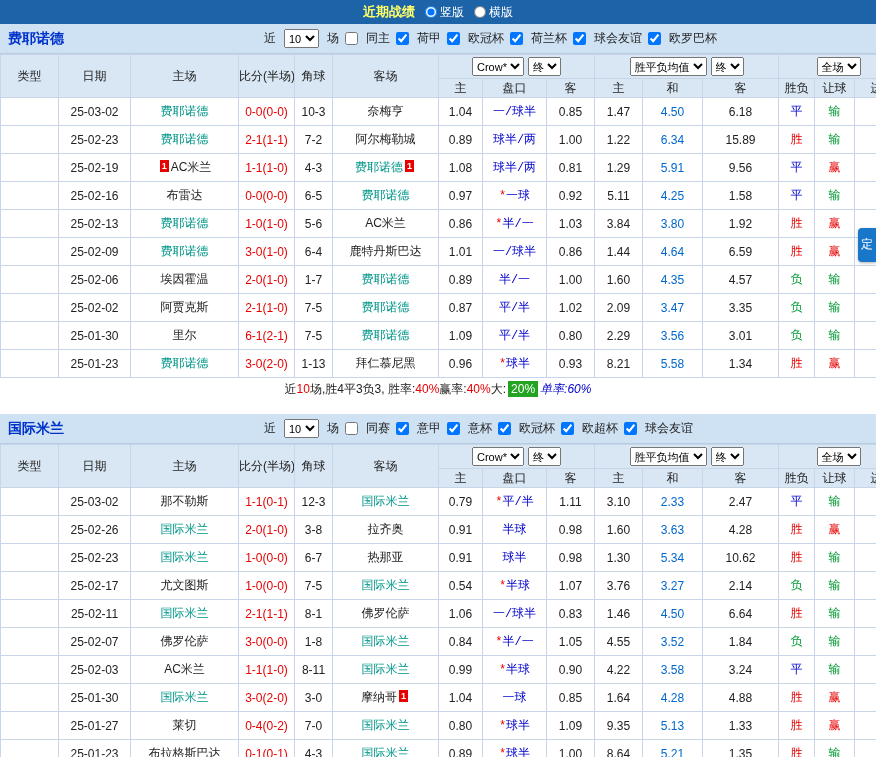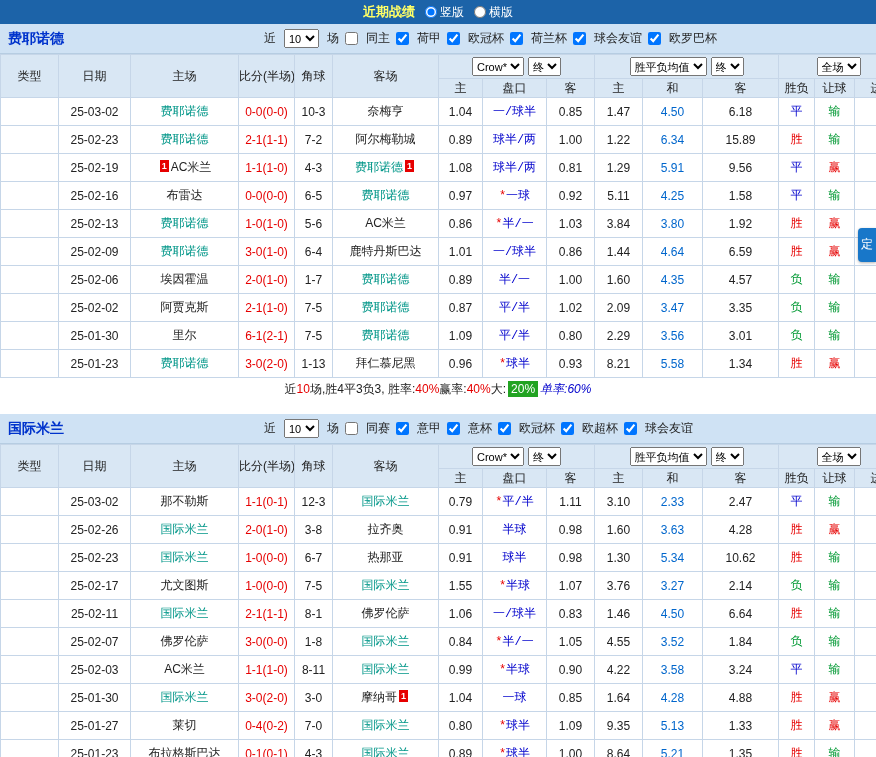--- a/index.html
+++ b/index.html
@@ -472,21 +472,21 @@
               <td class="res-lose">输</td>
               <td></td>
             </tr>
             <tr class="match-row">
               <td class="type-cell">意甲</td>
               <td>25-02-17</td>
               <td class="team-cell"><span class="tname">尤文图斯</span></td>
               <td class="score">1-0(0-0)</td>
               <td>7-5</td>
               <td class="team-cell"><span class="tname hl">国际米兰</span></td>
-              <td>1.55</td>
+              <td>0.54</td>
               <td class="pk"><span class="star">*</span>半球</td>
               <td>1.07</td>
               <td>3.76</td>
               <td class="d-odds">3.27</td>
               <td>2.14</td>
               <td class="res-lose">负</td>
               <td class="res-lose">输</td>
               <td></td>
             </tr>
             <tr class="match-row">

